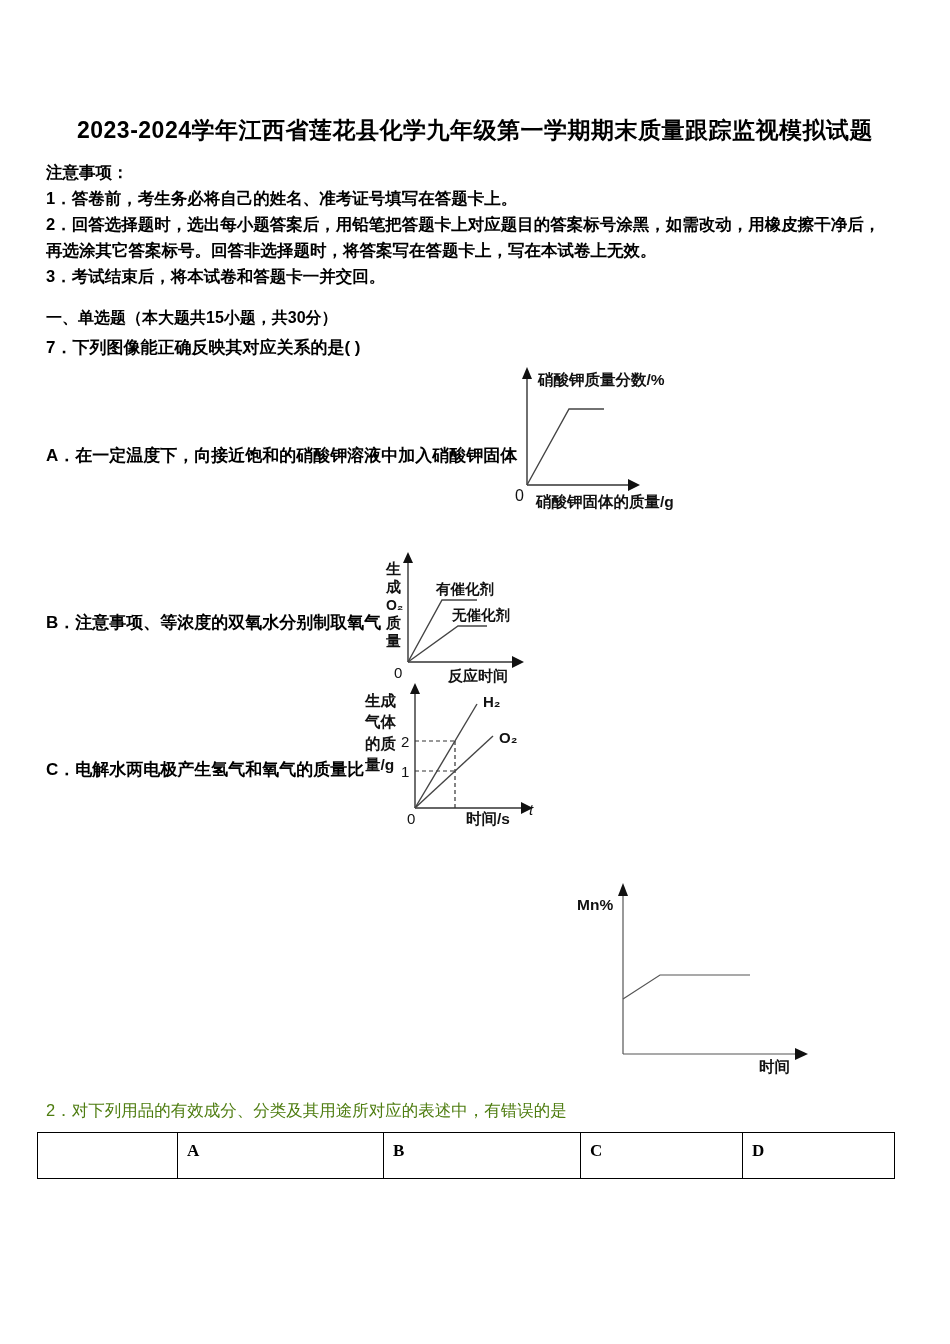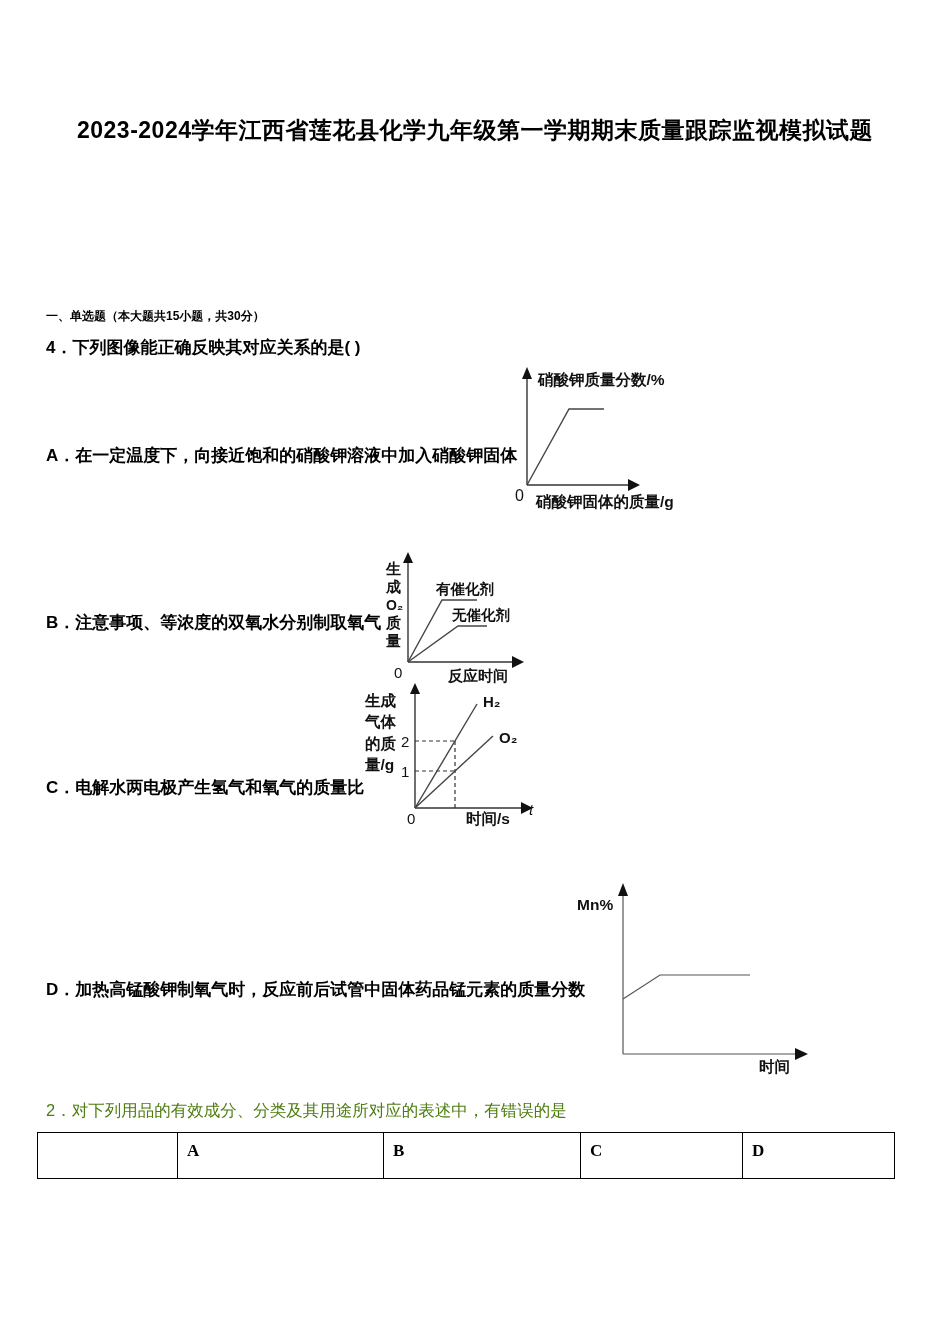--- a/index.html
+++ b/index.html
@@ -10,26 +10,26 @@
     overflow:hidden; margin:7px auto;
   }
   .title {
     position:absolute; left:0; top:108px; width:100%;
     text-align:center; font-size:23px; font-weight:700; letter-spacing:0.5px;
   }
   .notice { position:absolute; left:46px; top:152px; width:866px;
     font-size:16.5px; font-weight:700; line-height:26px; }
   .notice div { white-space:nowrap; }
   .section-heading { position:absolute; left:46px; top:301px;
-    font-size:12px; font-weight:700; white-space:nowrap; }
+    font-size:16px; font-weight:700; white-space:nowrap; }
   .q-text { position:absolute; left:46px; font-size:17px; font-weight:700; white-space:nowrap; }
   .q1 { top:329px; }
   .optA { top:437px; }
   .optB { top:604px; }
-  .optC { top:769px;text-align:right; }
+  .optC { top:751px;text-align:right; }
   .optD { top:971px; }
   .q2 { top:1093px; font-weight:400; font-size:16.5px; color:#4d7c0f; }
   .graph { position:absolute; }
   svg text { font-family:"Liberation Sans","DejaVu Sans",sans-serif; fill:#111; }
   .axis { stroke:#333; stroke-width:1.4; fill:none; }
   .axis-d { stroke:#555; stroke-width:1.2; fill:none; }
   .curve { stroke:#444; stroke-width:1.4; fill:none; }
   .curve-thin { stroke:#555; stroke-width:1.2; fill:none; }
   .dash { stroke:#333; stroke-width:1.2; fill:none; stroke-dasharray:4,3; }
   .arrow { fill:#111; stroke:none; }
@@ -42,23 +42,30 @@
     font-family:"Liberation Serif","DejaVu Serif",serif; font-weight:700; font-size:17px;
   }
 </style>
 </head>
 <body>
 
 <div class="page">
 
   <div class="title">2023-2024学年江西省莲花县化学九年级第一学期期末质量跟踪监视模拟试题</div>
 
+  <div class="notice">
+    <div>注意事项：</div>
+    <div>1．答卷前，考生务必将自己的姓名、准考证号填写在答题卡上。</div>
+    <div>2．回答选择题时，选出每小题答案后，用铅笔把答题卡上对应题目的答案标号涂黑，如需改动，用橡皮擦干净后，</div>
+    <div>再选涂其它答案标号。回答非选择题时，将答案写在答题卡上，写在本试卷上无效。</div>
+    <div>3．考试结束后，将本试卷和答题卡一并交回。</div>
+  </div>
 
   <div class="section-heading">一、单选题（本大题共15小题，共30分）</div>
-  <div class="q-text q1">4．下列图像能正确反映其对应关系的是( )</div>
+  <div class="q-text q1">7．下列图像能正确反映其对应关系的是( )</div>
 
   <div class="graph" style="left:512px; top:358px; width:195px; height:150px;">
     <svg width="195" height="150" viewBox="0 0 195 150">
       <line class="axis" x1="15" y1="10" x2="15" y2="120"></line>
       <polygon class="arrow" points="15,2 10,14 20,14"></polygon>
       <line class="axis" x1="15" y1="120" x2="118" y2="120"></line>
       <polygon class="arrow" points="128,120 116,114 116,126"></polygon>
       <polyline class="curve" points="15,120 57,44 92,44"></polyline>
       <text x="26" y="20" font-size="15.5" font-weight="700">硝酸钾质量分数/%</text>
       <text x="3" y="136" font-size="16">0</text>
@@ -118,21 +125,20 @@
     <svg width="255" height="205" viewBox="0 0 255 205">
       <line class="axis-d" x1="60" y1="14" x2="60" y2="175"></line>
       <polygon class="arrow" points="60,4 55,17 65,17"></polygon>
       <line class="axis-d" x1="60" y1="175" x2="234" y2="175"></line>
       <polygon class="arrow" points="245,175 232,169 232,181"></polygon>
       <polyline class="curve-thin" points="60,120 97,96 187,96"></polyline>
       <text x="14" y="31" font-size="15.5" font-weight="700">Mn%</text>
       <text x="196" y="193" font-size="15.5" font-weight="700">时间</text>
     </svg>
   </div>
-  <div class="q-text optD">D．加热高锰酸钾制氧气时，反应前后试管中固体药品锰元素的质量分数</div>
 
   <div class="q-text q2">2．对下列用品的有效成分、分类及其用途所对应的表述中，有错误的是</div>
 
   <table class="q2-table">
     <tbody>
         <tr>
       <td style="width:140px;"></td>
       <td style="width:206px;">A</td>
       <td style="width:197px;">B</td>
       <td style="width:162px;">C</td>

